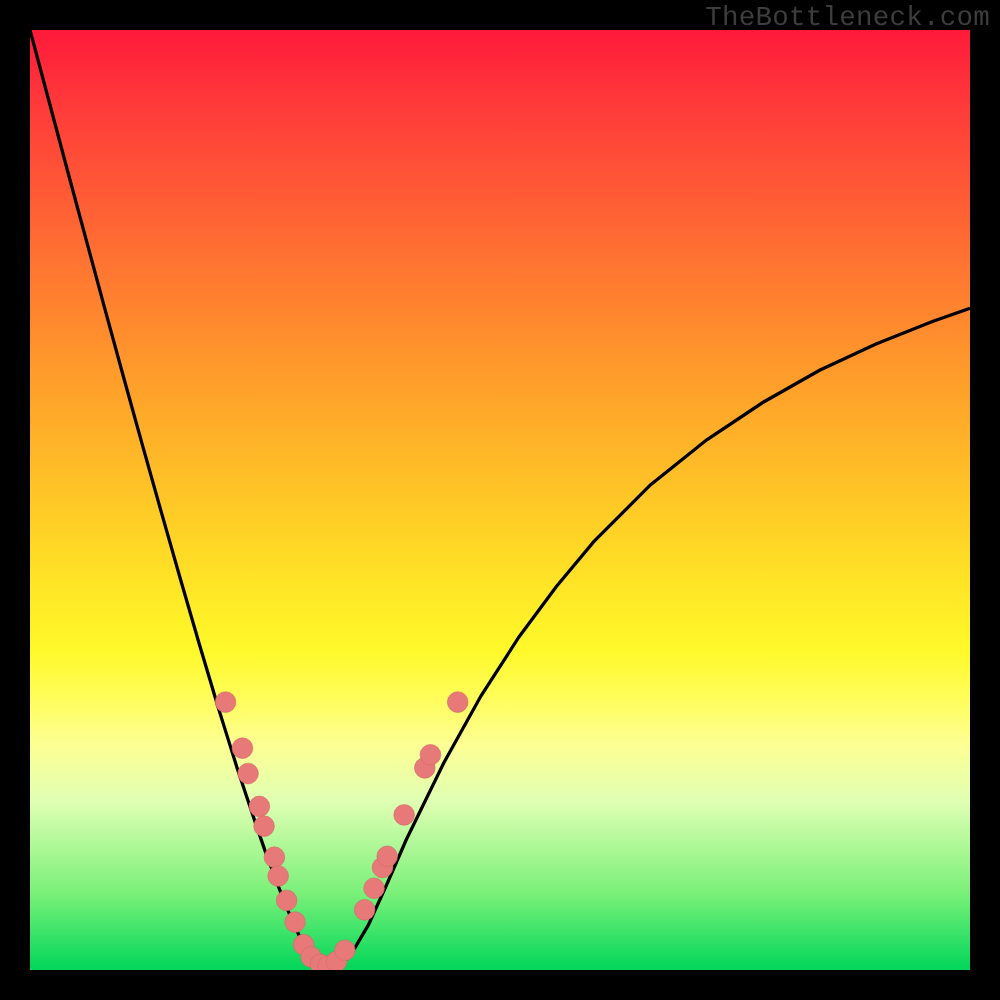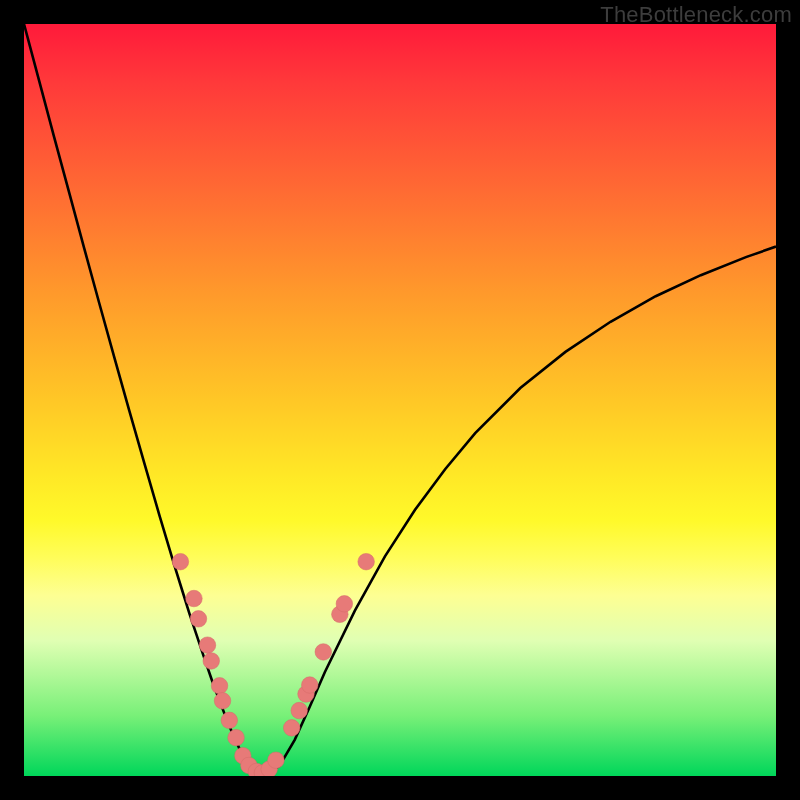--- a/index.html
+++ b/index.html
@@ -43,20 +43,21 @@
   }
   .watermark {
     position: absolute;
     top: 2px;
     right: 8px;
     color: #3d3d3d;
     font-size: 22px;
     font-weight: 500;
     letter-spacing: 0.2px;
     user-select: none;
+    font-family: Liberation Mono, monospace;
   }
   svg.curve {
     position: absolute;
     top: 0;
     left: 0;
     width: 752px;
     height: 752px;
   }
 </style>
 </head>

